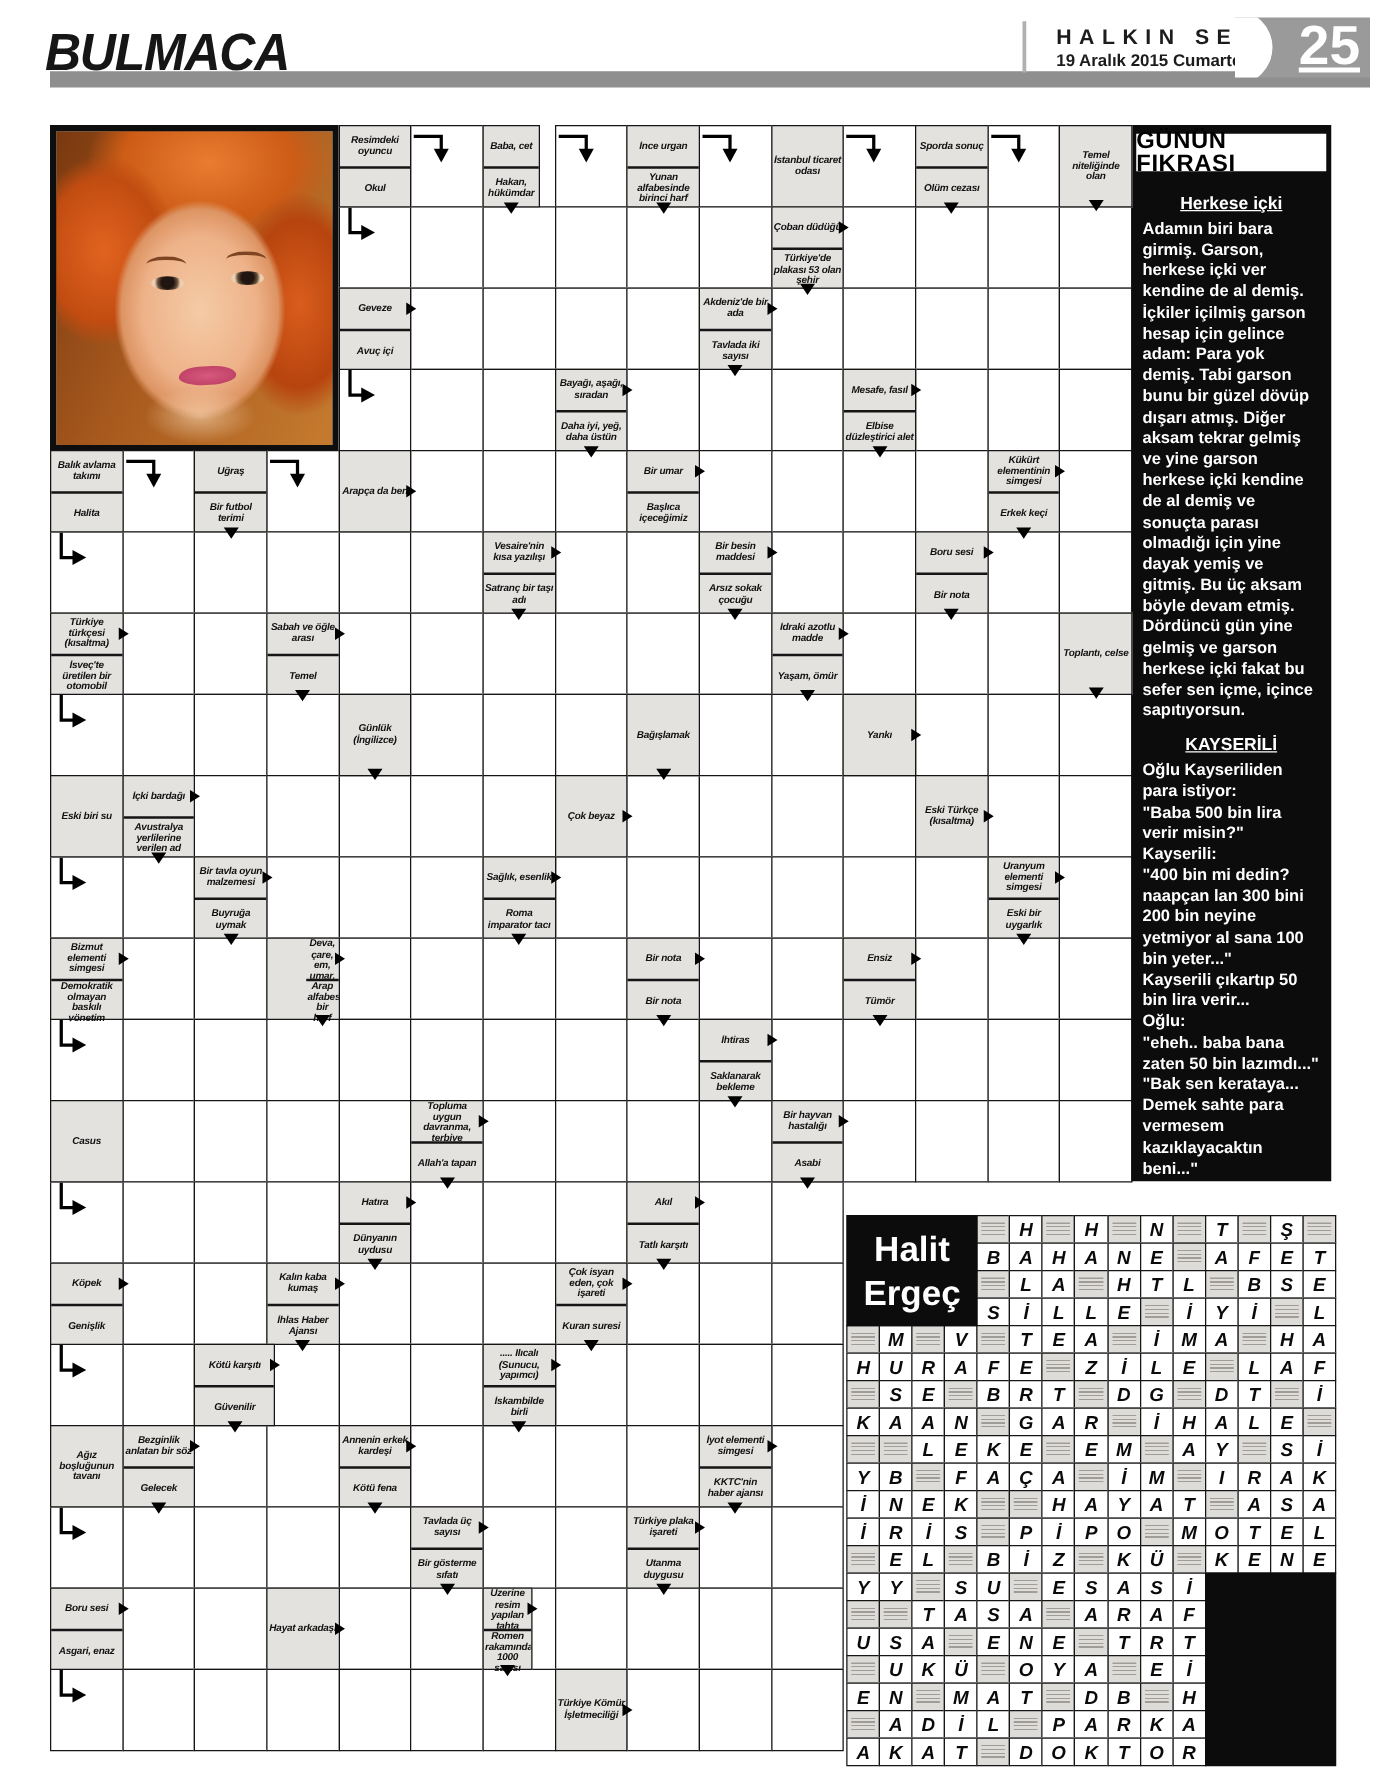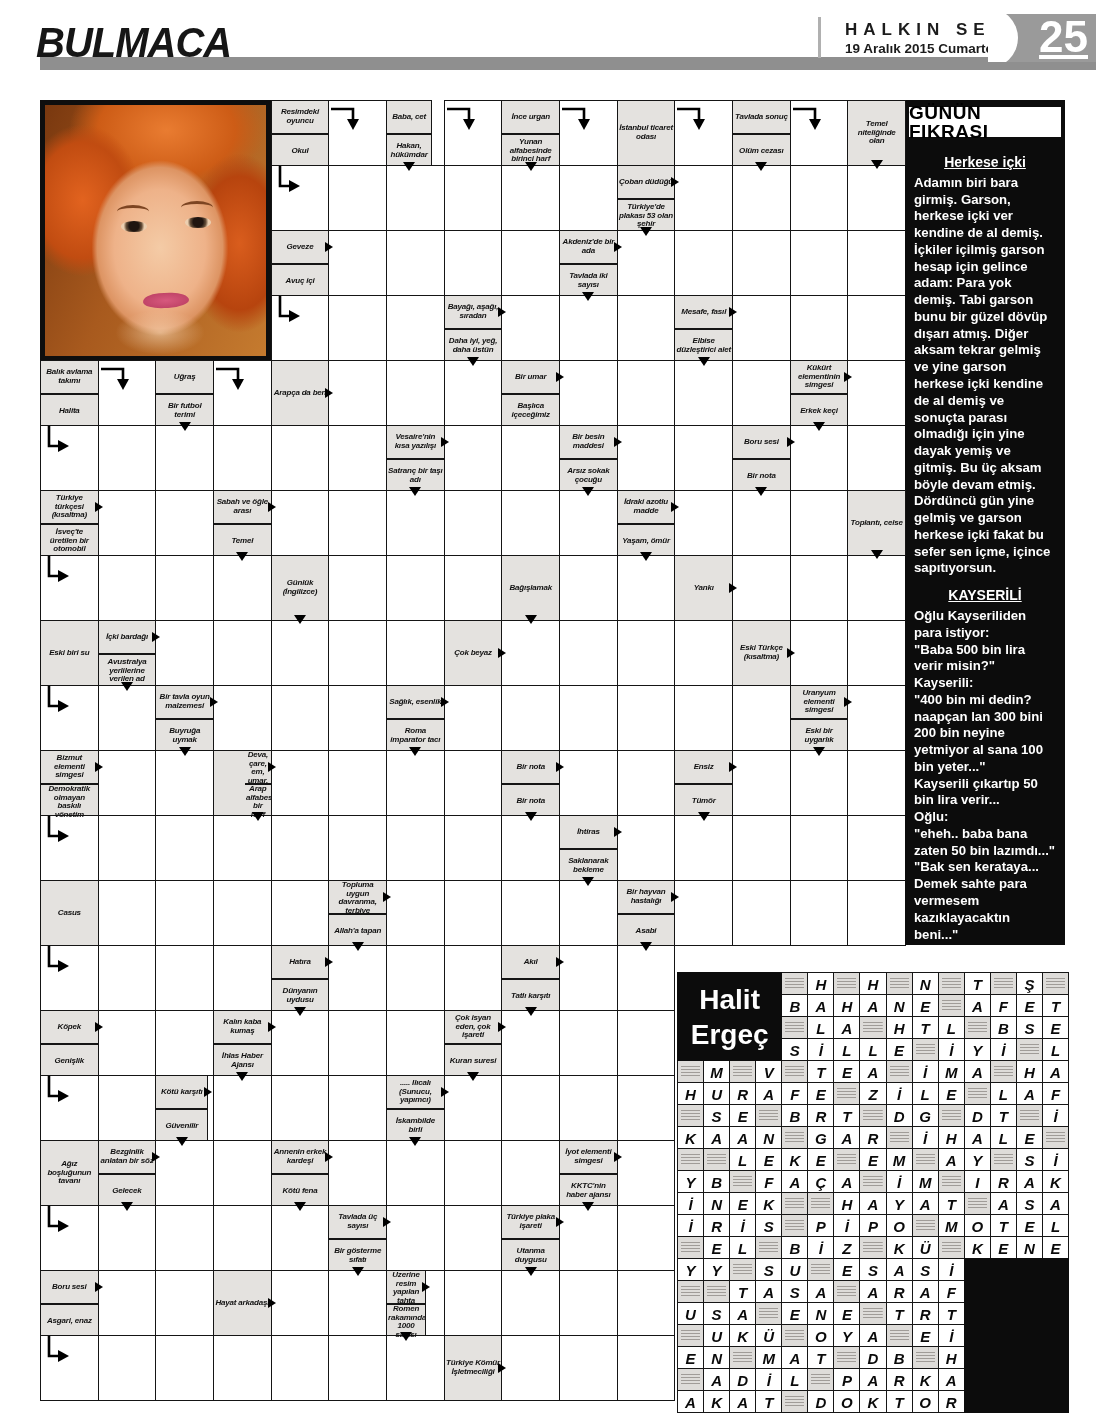--- a/index.html
+++ b/index.html
@@ -146,21 +146,21 @@
         </div>
       </div>
       <div class="cell" style="left: 634.37px; top: 0px; width: 58.67px; height: 66px;">
         <svg class="bent" width="40" height="30">
           <path d="M2 8 H24 V19" fill="none" stroke="#000" stroke-width="2.6"></path>
           <polygon points="18,18 30,18 24,29" fill="#000"></polygon>
         </svg>
       </div>
       <div class="cell clue" style="left: 692.04px; top: 0px; width: 58.67px; height: 66px;">
         <div class="half top">
-          <div class="ctext">Tavlada sonuç</div>
+          <div class="ctext">Sporda sonuç</div>
         </div>
         <div class="half">
           <div class="ctext">Ölüm cezası</div>
           <span class="arr-d"></span>
         </div>
       </div>
       <div class="cell" style="left: 749.71px; top: 0px; width: 58.67px; height: 66px;">
         <svg class="bent" width="40" height="30">
           <path d="M2 8 H24 V19" fill="none" stroke="#000" stroke-width="2.6"></path>
           <polygon points="18,18 30,18 24,29" fill="#000"></polygon>
@@ -721,21 +721,21 @@
       <div class="cell" style="left: 461.36px; top: 910px; width: 58.67px; height: 66px;"></div>
       <div class="cell" style="left: 519.03px; top: 910px; width: 58.67px; height: 66px;"></div>
       <div class="cell" style="left: 576.7px; top: 910px; width: 58.67px; height: 66px;"></div>
       <div class="cell" style="left: 0px; top: 975px; width: 58.67px; height: 66px;">
         <svg class="bent" width="40" height="30">
           <path d="M8 0 V20 H18" fill="none" stroke="#000" stroke-width="2.6"></path>
           <polygon points="17,14 17,26 28,20" fill="#000"></polygon>
         </svg>
       </div>
       <div class="cell" style="left: 57.67px; top: 975px; width: 58.67px; height: 66px;"></div>
-      <div class="cell clue" style="left: 115.34px; top: 975px; width: 53px; height: 66px;">
+      <div class="cell clue" style="left: 115.34px; top: 975px; width: 65px; height: 66px;">
         <div class="half top">
           <div class="ctext">Kötü karşıtı</div>
           <span class="arr-r"></span>
         </div>
         <div class="half">
           <div class="ctext">Güvenilir</div>
           <span class="arr-d"></span>
         </div>
       </div>
       <div class="cell" style="left: 173.01px; top: 975px; width: 58.67px; height: 66px;"></div>

